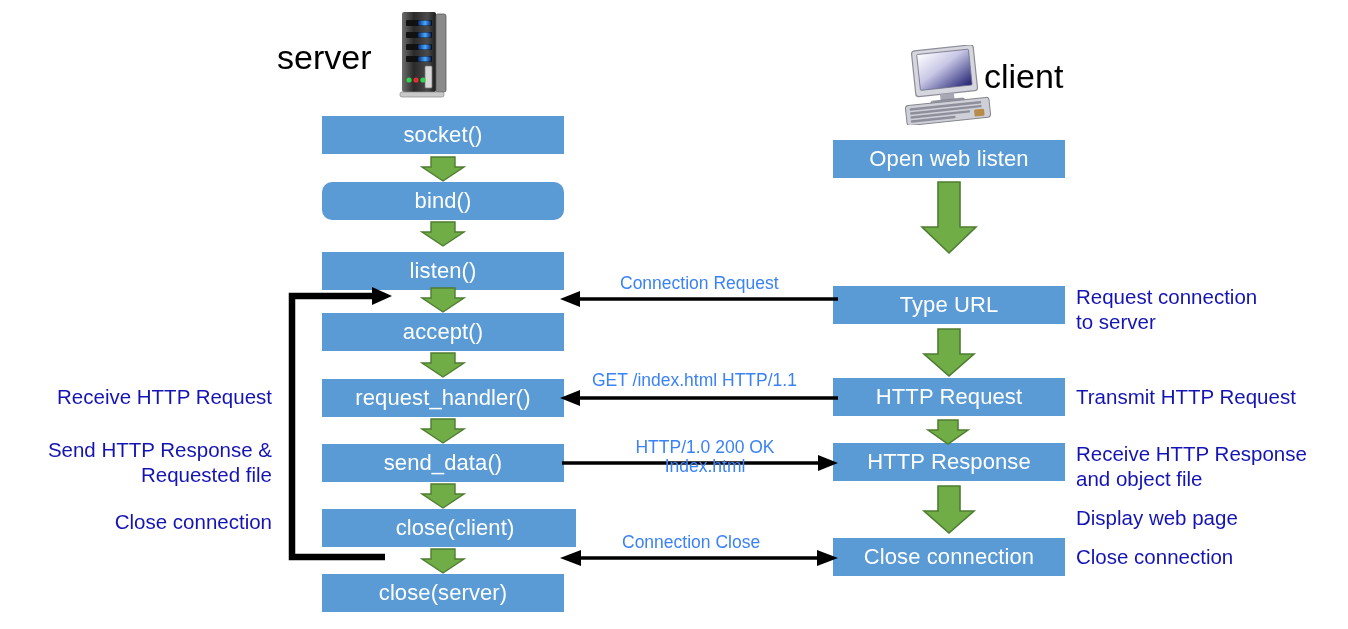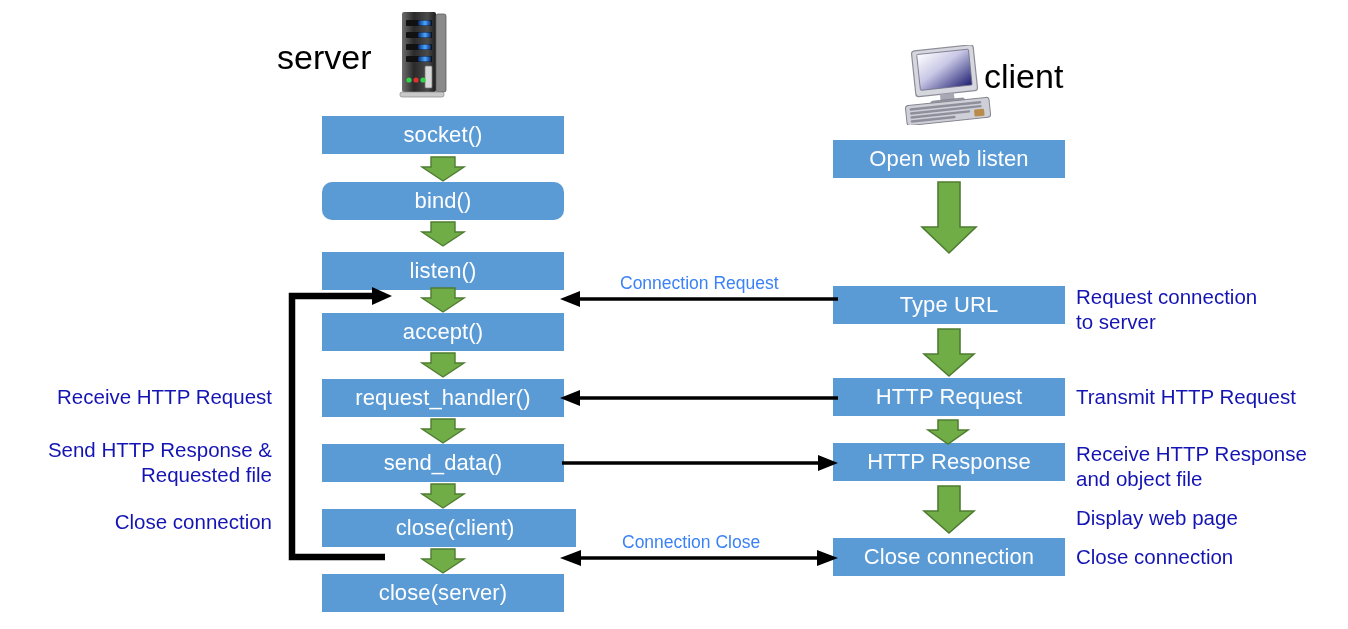--- a/index.html
+++ b/index.html
@@ -220,21 +220,26 @@
   <div class="marrow" style="left:560px;top:547px;width:278px;">
     <svg viewBox="0 0 278 22" preserveAspectRatio="none">
       <line x1="17" y1="11" x2="261" y2="11" stroke="#000" stroke-width="3.4"></line>
       <polygon points="0,11 21,3 21,19" fill="#000"></polygon>
       <polygon points="278,11 257,3 257,19" fill="#000"></polygon>
     </svg>
   </div>
 
   <div class="redlbl" style="left:620px;top:274px;">Connection Request</div>
 
-
+  <div class="redlbl" style="left:592px;top:371px;">GET /index.html HTTP/1.1</div>
+
+  <div style="position:absolute;left:592px;top:438px;width:226px;text-align:center;">
+    <div class="redlbl" style="position:static;width:100%;">HTTP/1.0 200 OK</div>
+    <div class="redlbl" style="position:static;width:100%;">Index.html</div>
+  </div>
 
   <div class="redlbl" style="left:622px;top:533px;">Connection Close</div>
 
   <div id="loopback">
     <svg viewBox="0 0 120 290" preserveAspectRatio="none">
       <polyline points="105,275 12,275 12,14 96,14" fill="none" stroke="#000" stroke-width="6.5" stroke-linejoin="miter" stroke-linecap="butt"></polyline>
       <polygon points="112,14 92,5 92,23" fill="#000"></polygon>
     </svg>
   </div>
 

